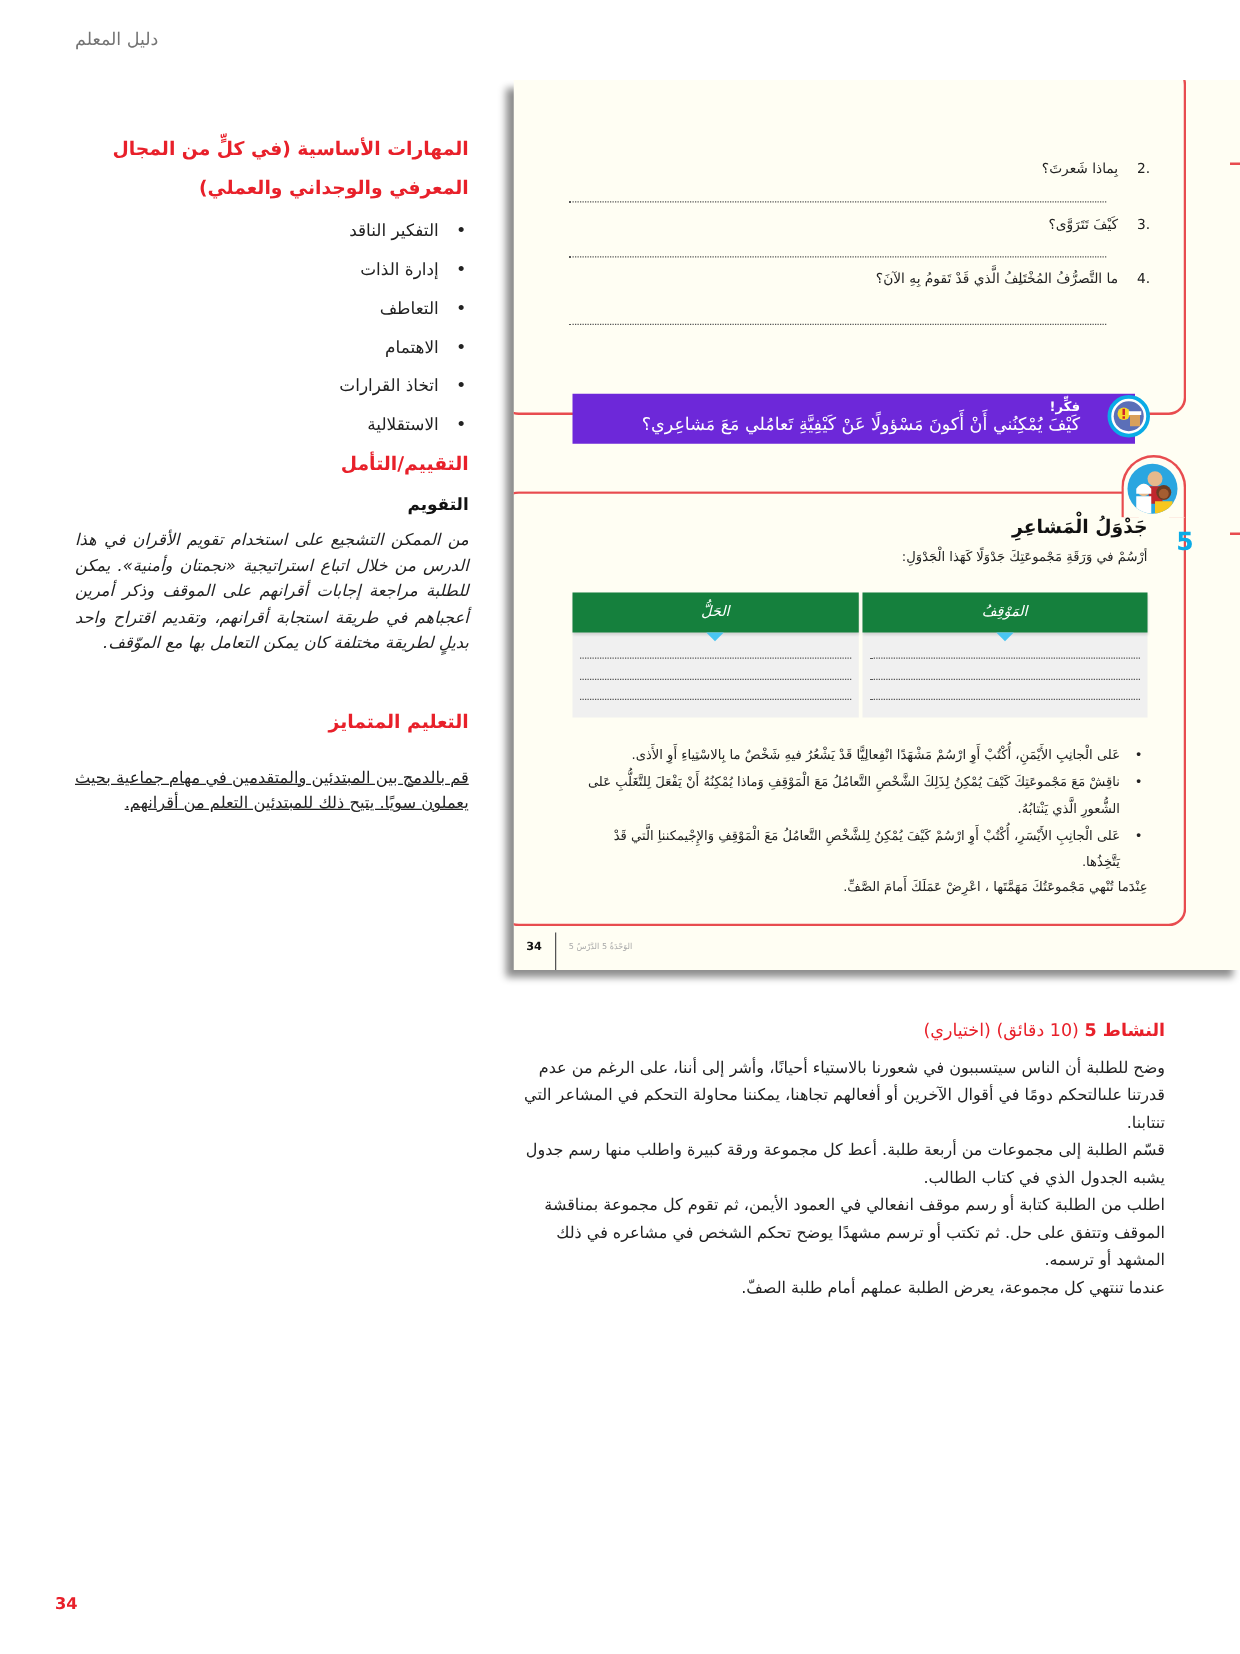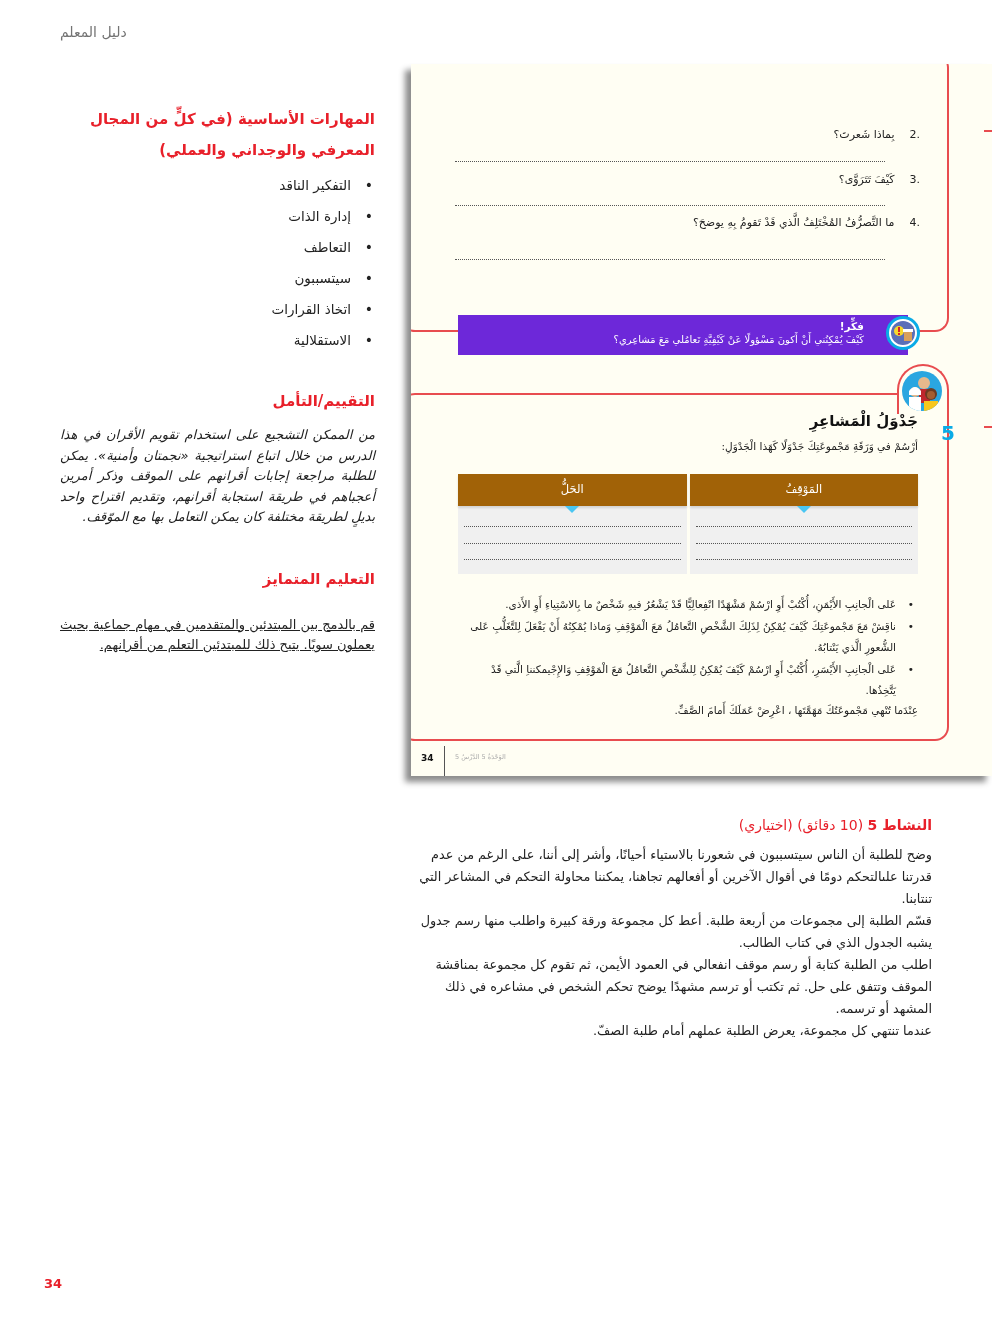--- a/index.html
+++ b/index.html
@@ -22,32 +22,32 @@
   .frame-top { position: absolute; left: -10px; top: -10px; width: 548px; height: 278px; border: 2px solid #e84c4f; border-radius: 14px; border-top: none; border-left: none; }
   .frame-bot { position: absolute; left: -10px; top: 329px; width: 548px; height: 348px; border: 2px solid #e84c4f; border-radius: 14px; border-left: none; }
   .right-ticks { position: absolute; right: 0; width: 8px; height: 2px; background: #e84c4f; }
 
   .q { position: absolute; right: 72px; font-size: 11px; color: #222; direction: rtl; }
   .q .num { display: inline-block; width: 22px; text-align: right; }
   .dotline { position: absolute; left: 44px; width: 430px; border-bottom: 1px dotted #555; height: 1px; }
 
   .think-bar { position: absolute; left: 47px; top: 251px; width: 450px; height: 40px; background: #6d28d9; direction: rtl; text-align: right; padding: 4px 44px 0 8px; color: #fff; }
   .think-bar .t1 { font-size: 10.5px; font-weight: bold; line-height: 14px; }
-  .think-bar .t2 { font-size: 10px; line-height: 14px; }
+  .think-bar .t2 { font-size: 14px; line-height: 14px; }
   .think-circle { position: absolute; left: 475px; top: 252px; width: 34px; height: 34px; border-radius: 50%; background: #fff; border: 3px solid #0aabe6; display: flex; align-items: center; justify-content: center; }
   .people-arch { position: absolute; left: 486px; top: 300px; width: 52px; height: 50px; border: 2px solid #e84c4f; border-bottom: none; border-radius: 26px 26px 0 0; background: #fffef3; }
   .people-circle { position: absolute; left: 491px; top: 307px; width: 40px; height: 40px; border-radius: 50%; background: #2aa6e0; overflow: hidden; }
 
   .act-num { position: absolute; left: 530px; top: 357px; font-size: 20px; font-weight: bold; color: #0aabe6; }
   .act-title { position: absolute; right: 74px; top: 348px; font-size: 15px; font-weight: bold; color: #111; direction: rtl; }
   .act-sub { position: absolute; right: 74px; top: 376px; font-size: 10.5px; color: #222; direction: rtl; margin-left: 20px; }
 
   .tbl { position: absolute; left: 47px; top: 410px; width: 460px; height: 100px; display: flex; flex-direction: row-reverse; gap: 3px; }
   .tcol { flex: 1; background: #f0f0f0; position: relative; }
-  .thead { height: 32px; background: #a16207; color: #fff; font-size: 11.5px; text-align: center; line-height: 30px; position: relative; box-shadow: 0 2px 2px rgba(0,0,0,0.12); }
+  .thead { height: 32px; background: #15803d; color: #fff; font-size: 11.5px; text-align: center; line-height: 30px; position: relative; box-shadow: 0 2px 2px rgba(0,0,0,0.12); font-style: italic; }
   .thead::after { content: ""; position: absolute; left: 50%; bottom: -7px; margin-left: -7px; border-left: 7px solid transparent; border-right: 7px solid transparent; border-top: 7px solid #4ac6f2; }
   .tline { position: absolute; left: 6px; right: 6px; border-bottom: 1px dotted #555; }
 
   .bullets { position: absolute; right: 74px; top: 530px; width: 460px; direction: rtl; text-align: right; list-style: none; }
   .bullets li { font-size: 10.5px; line-height: 21.5px; padding-right: 22px; position: relative; color: #222; }
   .bullets li::before { content: "•"; position: absolute; right: 4px; top: 0; }
   .bullets-end { position: absolute; right: 74px; top: 640px; font-size: 10.5px; color: #222; direction: rtl; }
 
   .book-footer-num { position: absolute; left: 10px; top: 689px; font-size: 9px; font-weight: bold; color: #111; }
   .book-footer-bar { position: absolute; left: 33px; top: 682px; width: 1px; height: 30px; background: #555; }
@@ -65,43 +65,44 @@
 <body>
 
 <div class="header-title">دليل المعلم</div>
 
 <div class="left-col">
   <div class="sec-title-red">المهارات الأساسية (في كلٍّ من المجال المعرفي والوجداني والعملي)</div>
   <ul class="skills-list">
     <li>التفكير الناقد</li>
     <li>إدارة الذات</li>
     <li>التعاطف</li>
-    <li>سيتسببون</li>
+    <li>الاهتمام</li>
     <li>اتخاذ القرارات</li>
     <li>الاستقلالية</li>
   </ul>
 
-  <div class="sec-title-red" style="margin-top:30px;">التقييم/التأمل</div>
+  <div class="sec-title-red" style="">التقييم/التأمل</div>
+  <div class="sub-title-black">التقويم</div>
   <p class="para" style="margin-top:8px;font-style:italic;">من الممكن التشجيع على استخدام تقويم الأقران في هذا الدرس من خلال اتباع استراتيجية «نجمتان وأمنية». يمكن للطلبة مراجعة إجابات أقرانهم على الموقف وذكر أمرين أعجباهم في طريقة استجابة أقرانهم، وتقديم اقتراح واحد بديلٍ لطريقة مختلفة كان يمكن التعامل بها مع الموّقف.</p>
 
   <div class="sec-title-red" style="margin-top:36px;">التعليم المتمايز</div>
   <p class="para" style="margin-top:20px;text-decoration:underline;">قم بالدمج بين المبتدئين والمتقدمين في مهام جماعية بحيث يعملون سويًا. يتيح ذلك للمبتدئين  التعلم من أقرانهم.</p>
 </div>
 
 <div class="book">
   <div class="frame-top"></div>
   <div class="frame-bot"></div>
   <div class="right-ticks" style="top:66px;"></div>
   <div class="right-ticks" style="top:362px;"></div>
 
   <div class="q" style="top:64px;"><span class="num">.2</span> <span>بِماذا شَعرتَ؟</span></div>
   <div class="dotline" style="top:97px;"></div>
   <div class="q" style="top:109px;"><span class="num">.3</span> <span>كَيْفَ تَتَرَوَّى؟</span></div>
   <div class="dotline" style="top:141px;"></div>
-  <div class="q" style="top:152px;"><span class="num">.4</span> <span>ما التَّصرُّفُ المُخْتَلِفُ الَّذي قَدْ تَقومُ بِهِ يوضحَ؟</span></div>
+  <div class="q" style="top:152px;"><span class="num">.4</span> <span>ما التَّصرُّفُ المُخْتَلِفُ الَّذي قَدْ تَقومُ بِهِ الآنَ؟</span></div>
   <div class="dotline" style="top:195px;"></div>
 
   <div class="think-bar">
     <div class="t1">فكِّر!</div>
     <div class="t2">كَيْفَ يُمْكِنُني أَنْ أَكونَ مَسْؤولًا عَنْ كَيْفِيَّةِ تَعامُلي مَعَ مَشاعِري؟</div>
   </div>
   <div class="think-circle">
     <svg width="26" height="26" viewBox="0 0 26 26">
       <circle cx="13" cy="13" r="12" fill="#5b6fb8"></circle>
       <circle cx="9" cy="11" r="5" fill="#f7d82b"></circle>

